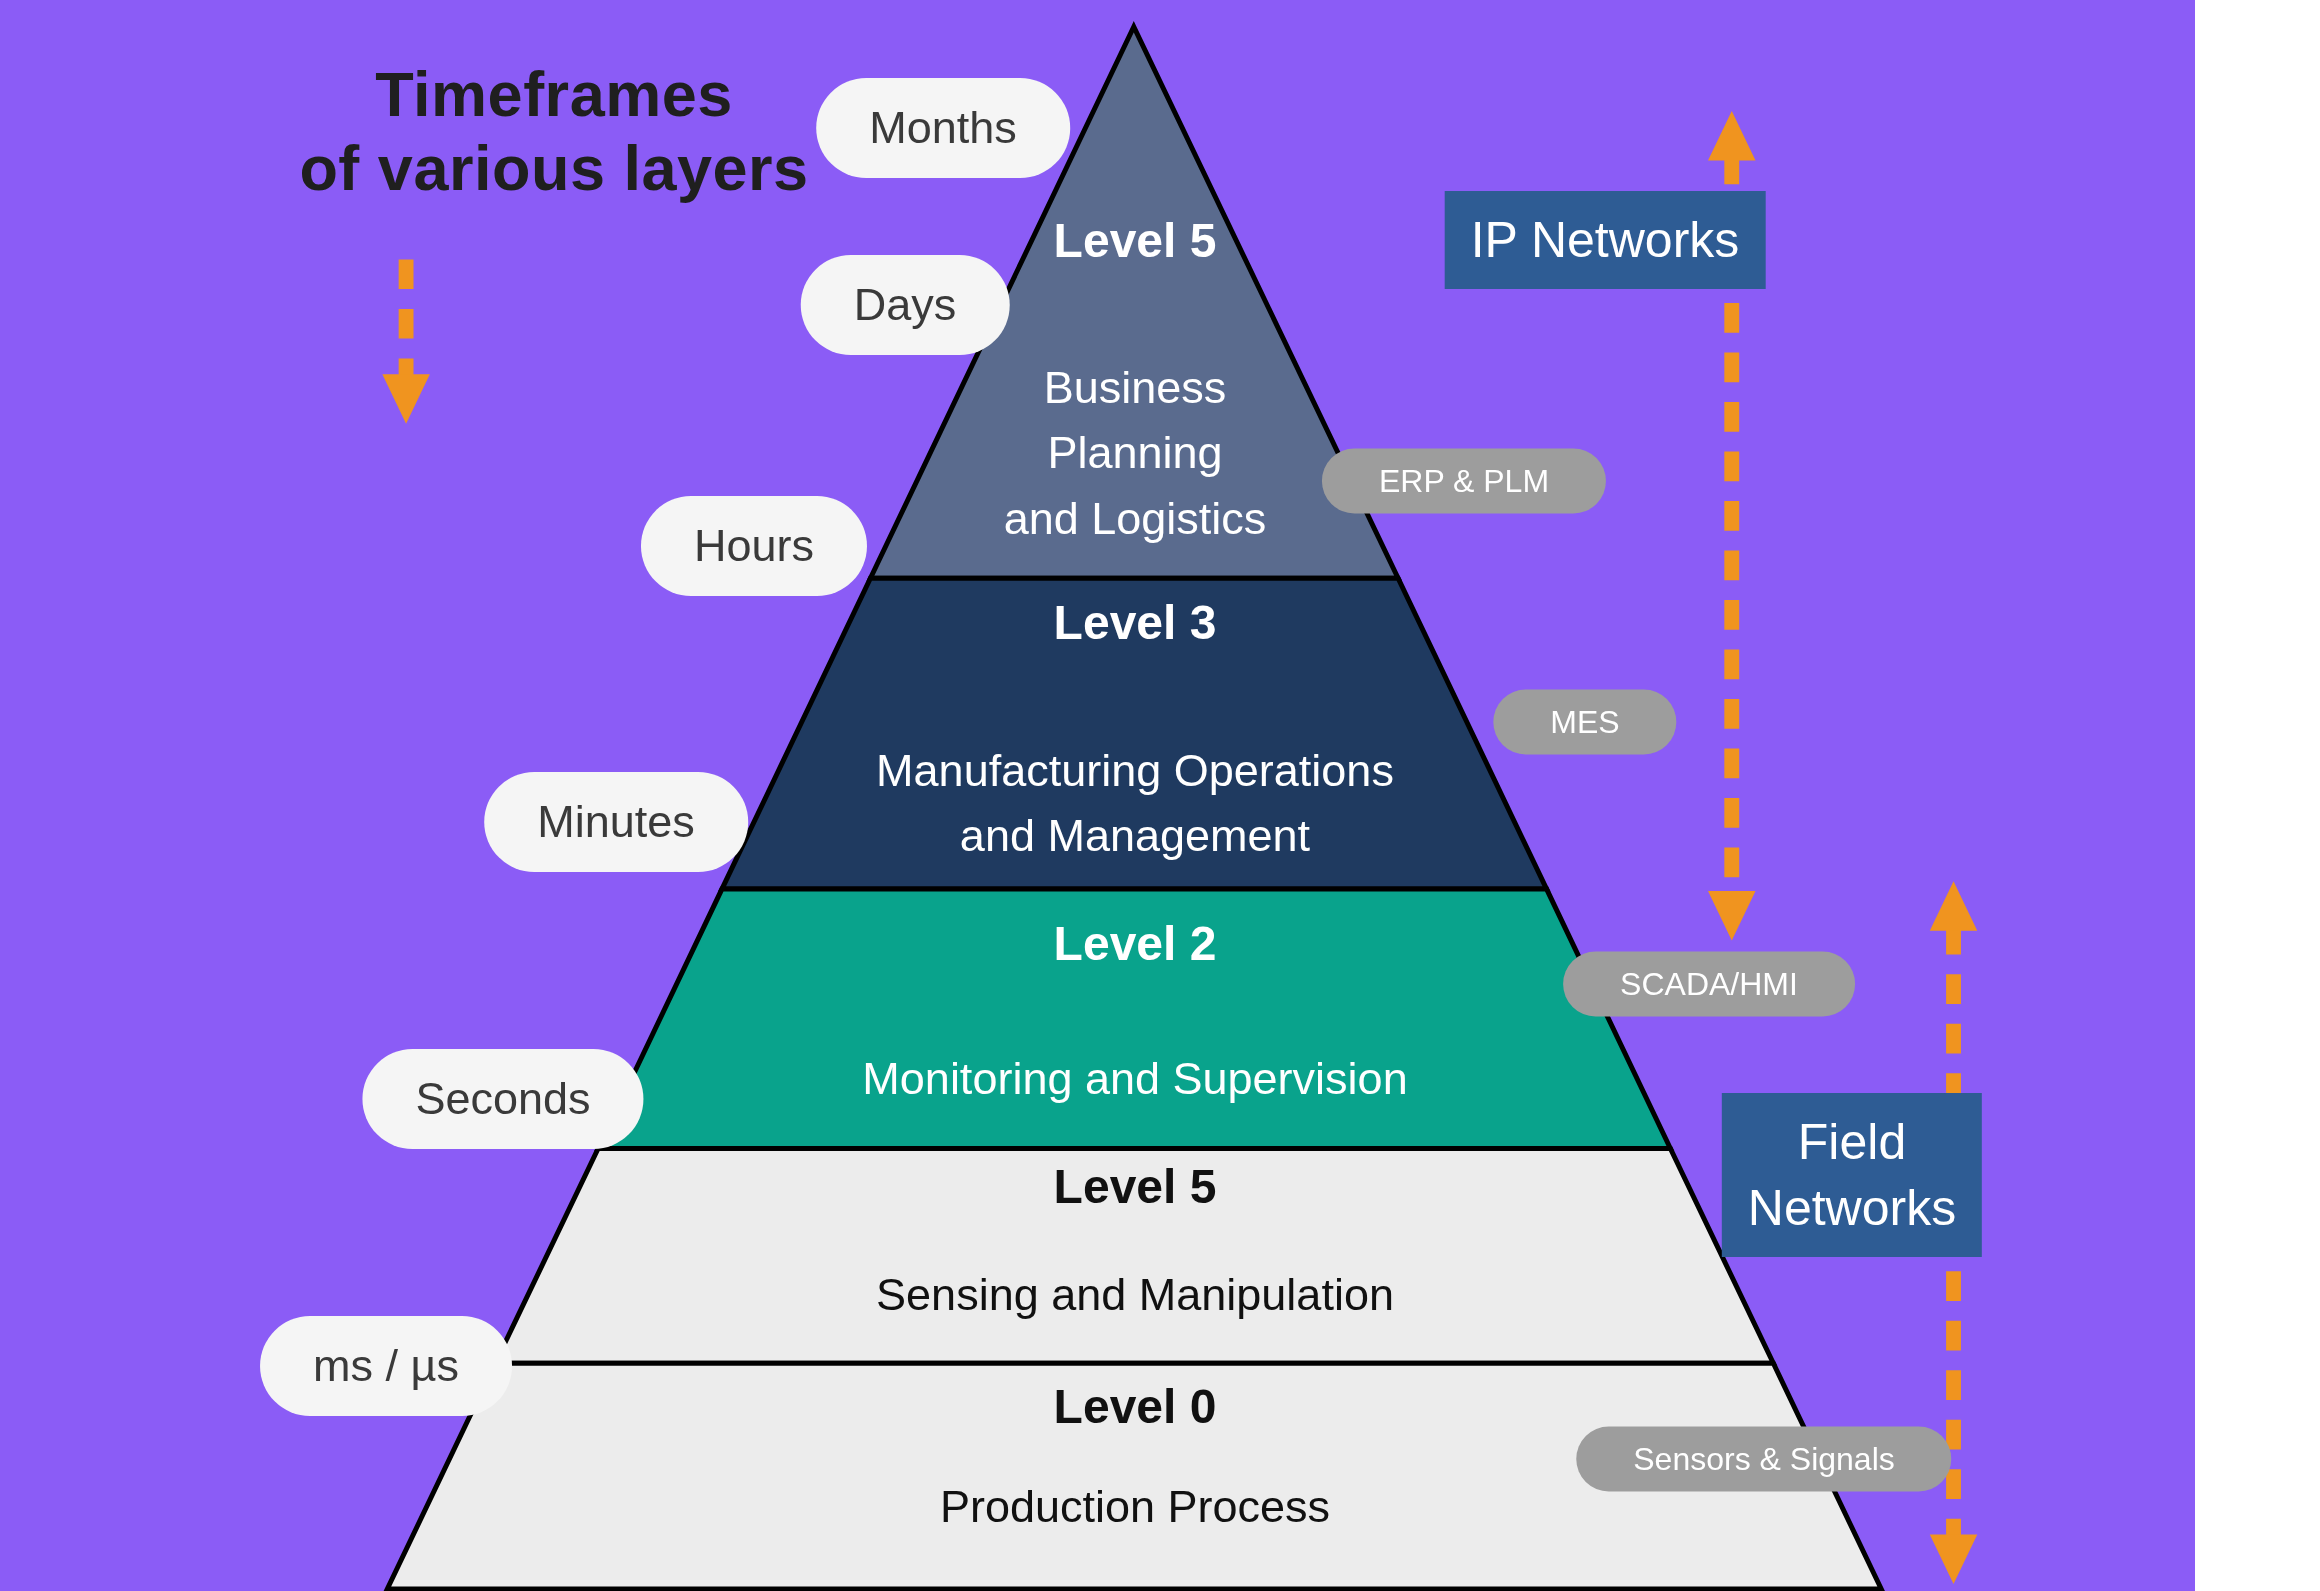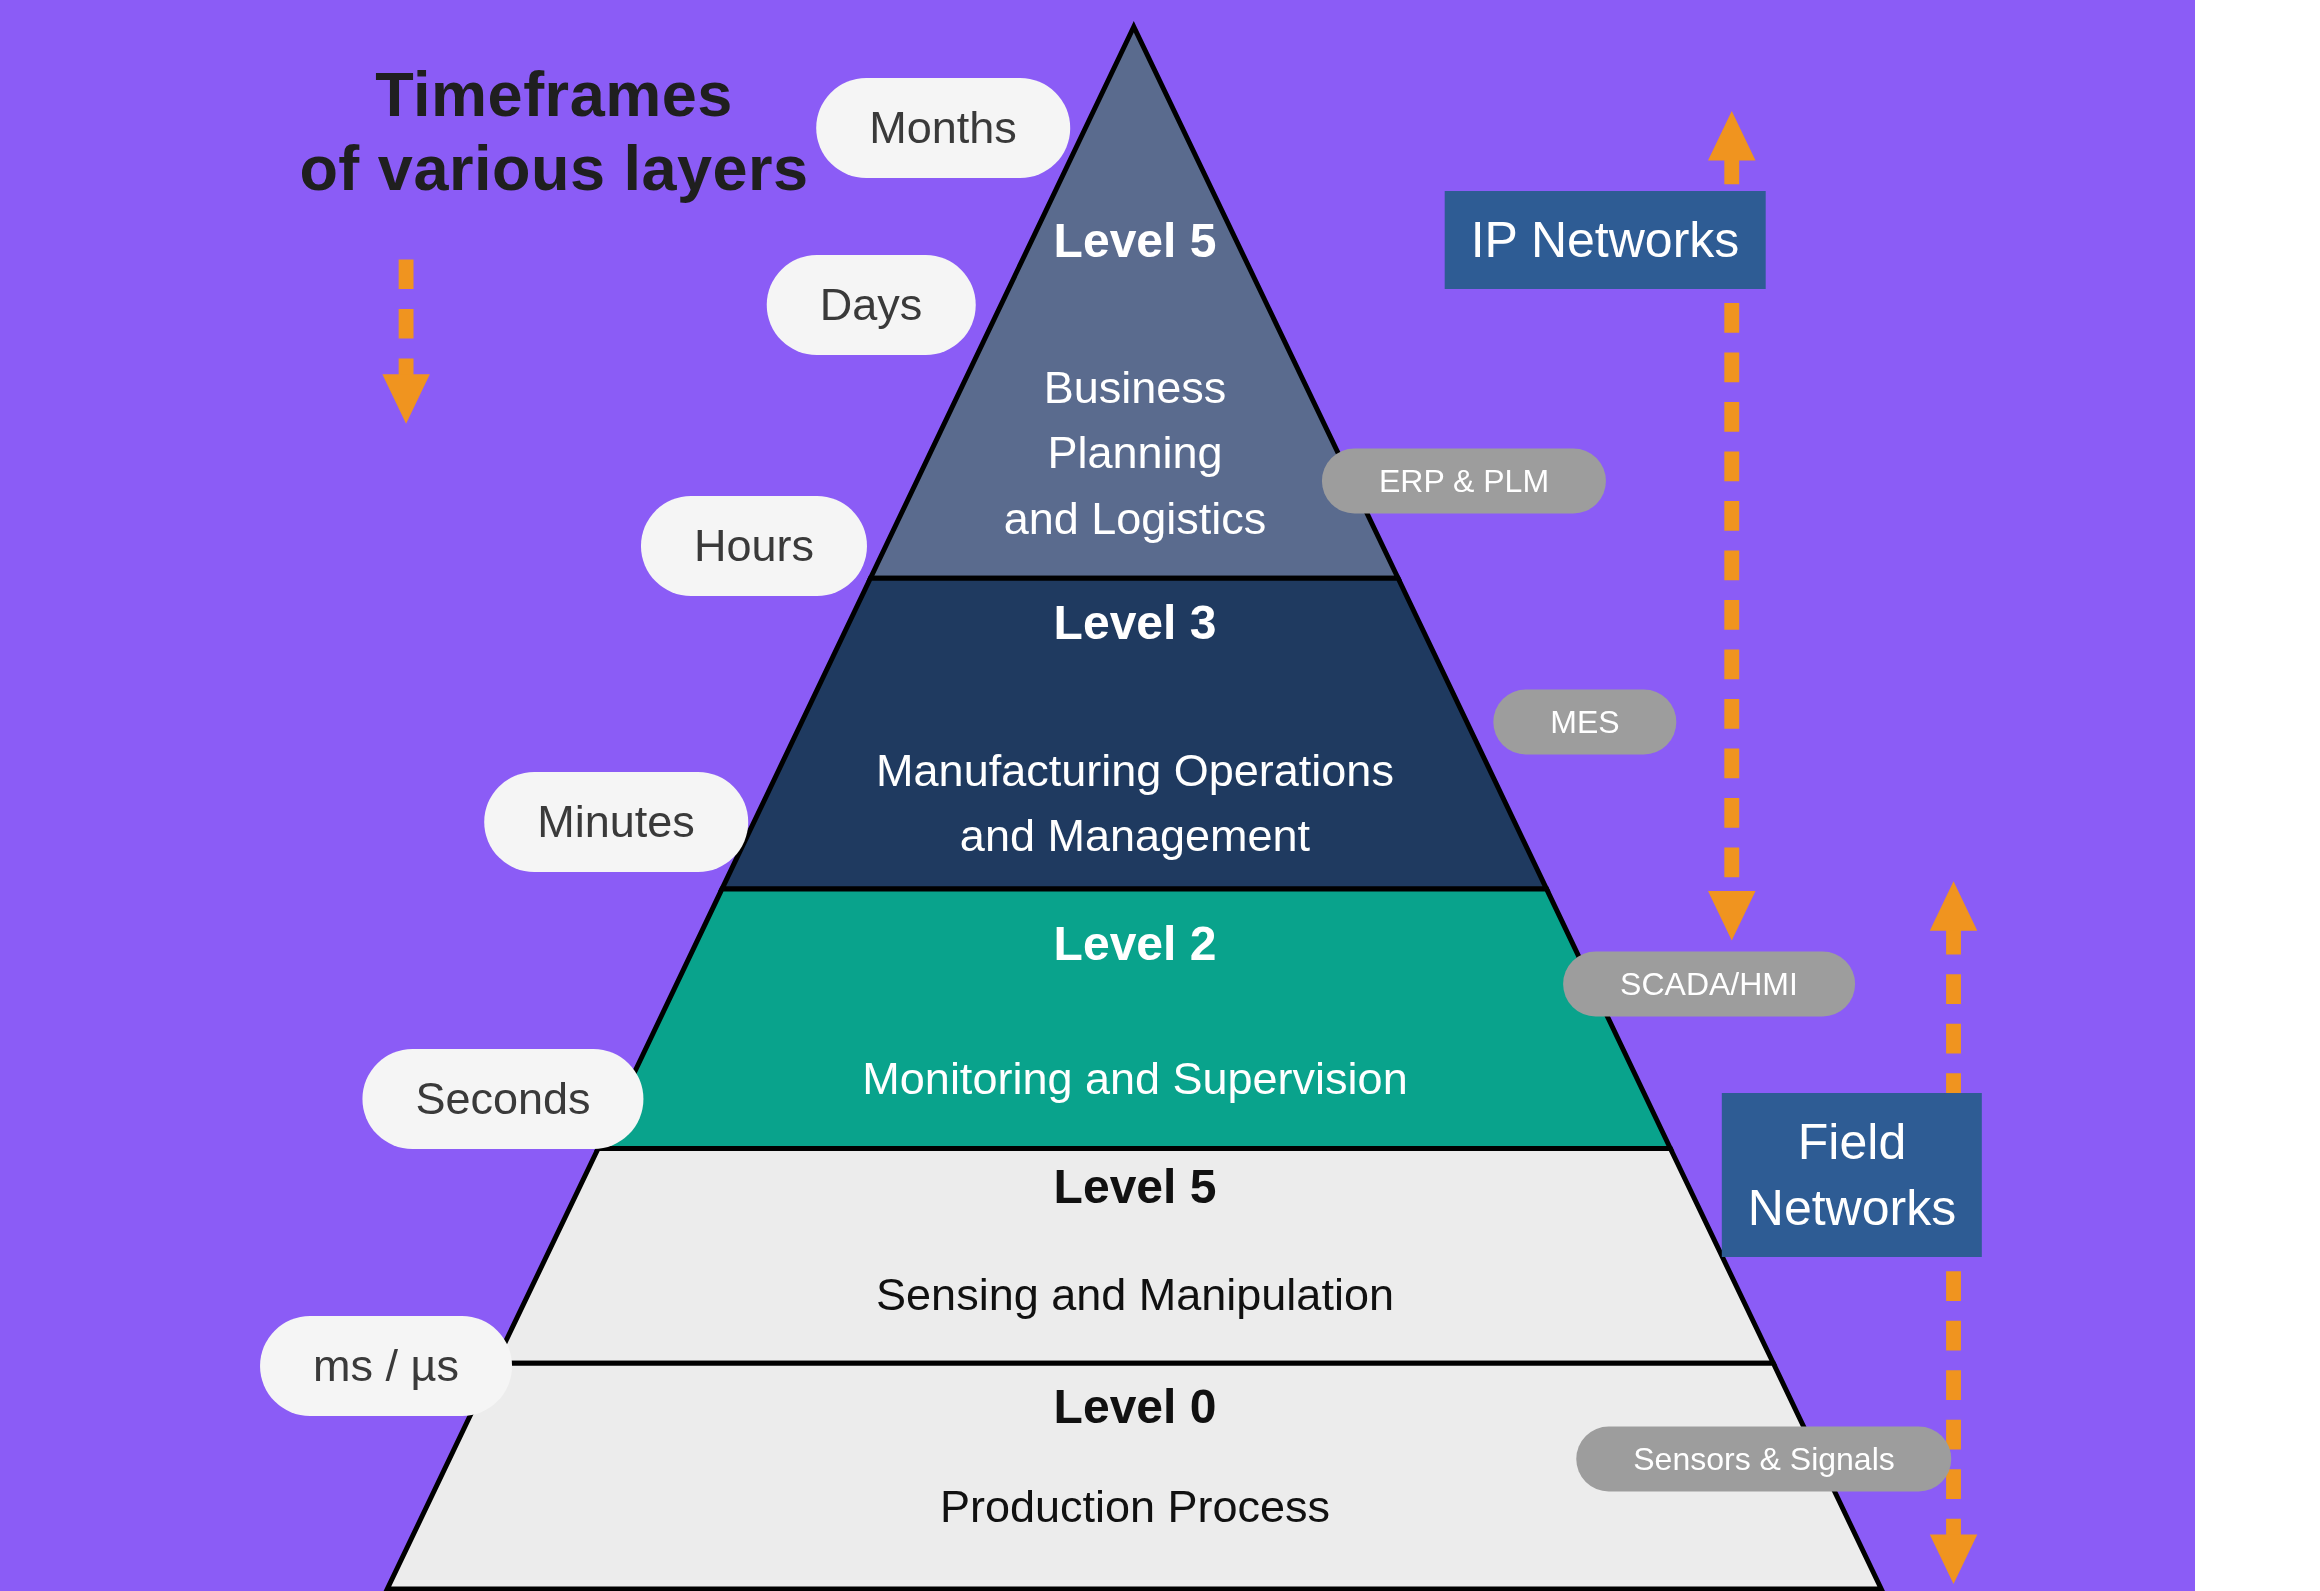--- a/index.html
+++ b/index.html
@@ -70,21 +70,21 @@
       <line x1="1973" y1="934" x2="1973" y2="1556" stroke-width="15" stroke-dasharray="30 20" stroke="#f0941f"></line>
       <polygon points="1973,890 1949,940 1997,940" fill="#f0941f"></polygon>
       <polygon points="1973,1600 1949,1550 1997,1550" fill="#f0941f"></polygon>
     </g>
   </svg>
 
   <div class="abs title" style="left:554px; top:131px;">Timeframes
 of various layers</div>
 
   <div class="abs tf-pill" style="left:943px;  top:128px;">Months</div>
-  <div class="abs tf-pill" style="left:871px;  top:305px;">Days</div>
+  <div class="abs tf-pill" style="left:905px;  top:305px;">Days</div>
   <div class="abs tf-pill" style="left:754px;  top:546px;">Hours</div>
   <div class="abs tf-pill" style="left:616px;  top:822px;">Minutes</div>
   <div class="abs tf-pill" style="left:503px;  top:1099px;">Seconds</div>
   <div class="abs tf-pill" style="left:386px;  top:1366px;">ms / µs</div>
 
   <div class="abs lvl-name txt-light" style="left:1135px; top:240px;">Level 5</div>
   <div class="abs lvl-desc txt-light" style="left:1135px; top:453px;">Business
 Planning
 and Logistics</div>
 

